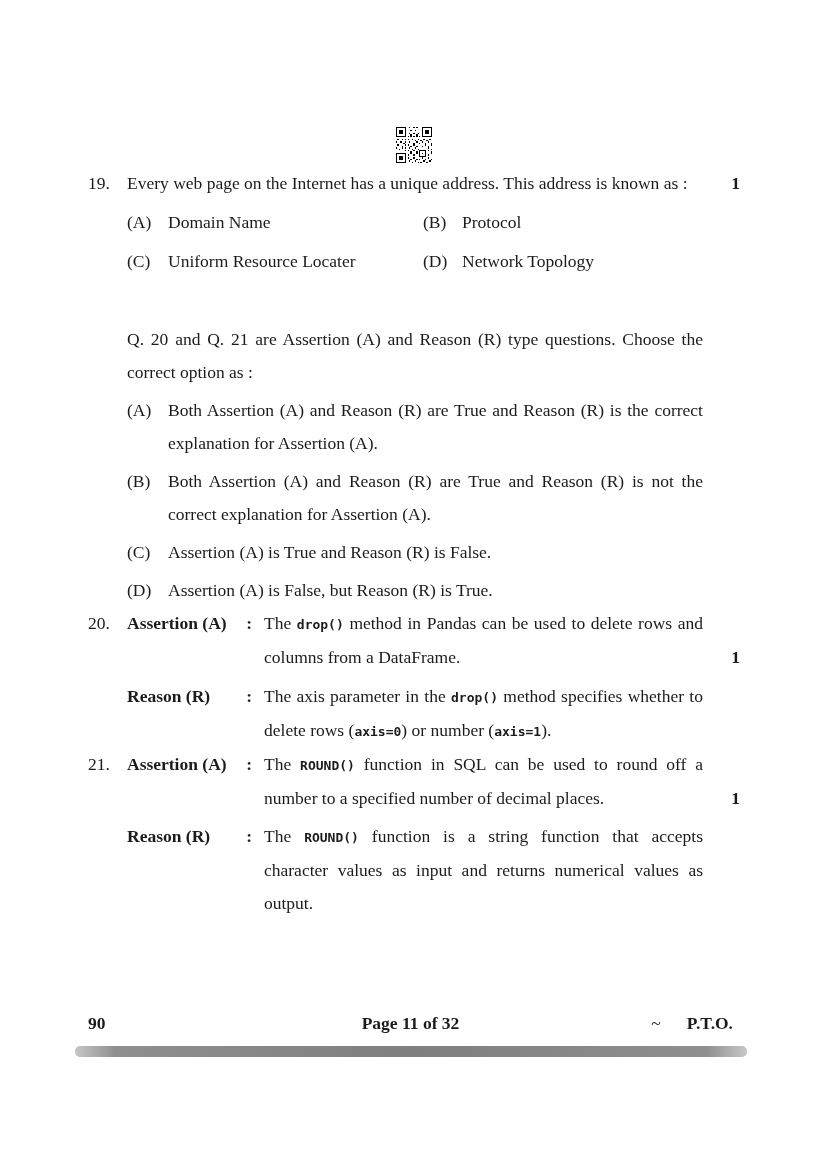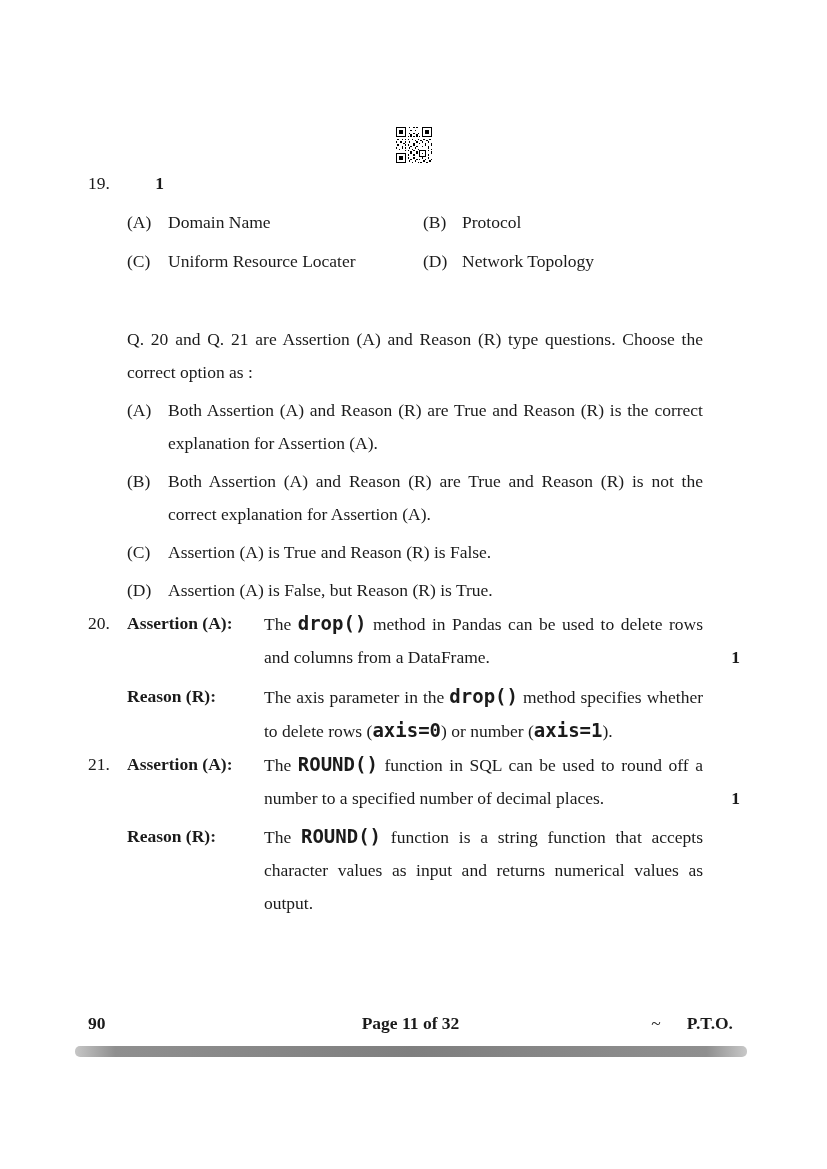--- a/index.html
+++ b/index.html
@@ -27,27 +27,27 @@
   .opt.col2 .opt-label{flex:0 0 39px}
 
   .instr{margin-top:45px}
   .opt-item{display:flex;margin-left:39px;margin-top:5px}
   .opt-item .opt-label{flex:0 0 41px}
   .opt-item .jtext{flex:1 1 auto;min-width:0}
 
   .ar-row{display:flex}
   .ar-row.reason{margin-top:6px}
   .ar-row.reason.tight{margin-top:5px}
-  .ar-label{flex:0 0 137px;width:137px;display:flex;padding-right:12px;box-sizing:border-box;font-weight:700}
+  .ar-label{flex:0 0 137px;width:137px;display:flex;justify-content:space-between;padding-right:12px;box-sizing:border-box;font-weight:700}
   .ar-text{flex:1 1 auto;min-width:0}
 
   .q21{}
 
   .seg-b{font-weight:400}
-  .seg-c{font-family:"DejaVu Sans Mono","Liberation Mono",monospace;font-weight:700;font-size:19px}
+  .seg-c{font-family:"DejaVu Sans Mono","Liberation Mono",monospace;font-weight:700;font-size:13px}
 
   .footer{position:absolute;left:88px;right:94px;top:1013px;height:26px}
   .footer .f-left{position:absolute;left:0;top:0;font-weight:700}
   .footer .f-center{position:absolute;left:50%;transform:translateX(-50%);top:0;font-weight:700}
   .footer .f-right{position:absolute;right:0;top:0;display:flex;gap:26px;align-items:baseline}
   .footer .f-pto{font-weight:700}
   .scanbar{position:absolute;left:75px;top:1046px;width:672px;height:11px;border-radius:5px;
     background:linear-gradient(90deg,#c6c6c6,#8f8f8f 6%,#7f7f7f 50%,#8f8f8f 94%,#c8c8c8)}
 </style>
 </head>
@@ -68,20 +68,23 @@
         <rect x="2" y="20" width="3" height="3" fill="#000"></rect>
       <rect x="16" y="16" width="5" height="5" fill="#000"></rect>
         <rect x="17" y="17" width="3" height="3" fill="#fff"></rect>
         <rect x="18" y="18" width="1" height="1" fill="#000"></rect>
       <path fill="#000" d="M8 6h1v1h-1zM10 6h1v1h-1zM12 6h1v1h-1zM14 6h1v1h-1zM16 6h1v1h-1zM6 8h1v1h-1zM6 10h1v1h-1zM6 12h1v1h-1zM6 14h1v1h-1zM6 16h1v1h-1zM9 0h1v1h-1zM12 0h1v1h-1zM14 0h1v1h-1zM10 2h1v1h-1zM13 2h1v1h-1zM9 4h1v1h-1zM12 4h1v1h-1zM15 4h1v1h-1zM10 5h1v1h-1zM14 5h1v1h-1zM1 8h1v1h-1zM4 8h1v1h-1zM8 8h1v1h-1zM11 8h1v1h-1zM13 9h1v1h-1zM15 8h1v1h-1zM17 9h1v1h-1zM19 8h1v1h-1zM21 9h1v1h-1zM23 8h1v1h-1zM0 10h1v1h-1zM3 10h1v1h-1zM5 11h1v1h-1zM9 10h1v1h-1zM12 11h1v1h-1zM14 10h1v1h-1zM16 11h1v1h-1zM18 10h1v1h-1zM20 11h1v1h-1zM22 10h1v1h-1zM24 11h1v1h-1zM1 12h1v1h-1zM4 13h1v1h-1zM8 12h1v1h-1zM10 13h1v1h-1zM12 12h1v1h-1zM14 13h1v1h-1zM18 13h1v1h-1zM20 12h1v1h-1zM22 13h1v1h-1zM24 12h1v1h-1zM0 14h1v1h-1zM2 15h1v1h-1zM4 14h1v1h-1zM9 14h1v1h-1zM11 15h1v1h-1zM13 14h1v1h-1zM15 15h1v1h-1zM22 14h1v1h-1zM24 15h1v1h-1zM8 16h1v1h-1zM10 17h1v1h-1zM12 16h1v1h-1zM14 17h1v1h-1zM22 16h1v1h-1zM24 17h1v1h-1zM8 19h1v1h-1zM10 18h1v1h-1zM12 19h1v1h-1zM14 18h1v1h-1zM22 19h1v1h-1zM24 18h1v1h-1zM8 21h1v1h-1zM10 22h1v1h-1zM12 21h1v1h-1zM14 22h1v1h-1zM16 22h1v1h-1zM18 21h1v1h-1zM20 22h1v1h-1zM22 21h1v1h-1zM24 22h1v1h-1zM9 23h1v1h-1zM11 24h1v1h-1zM13 23h1v1h-1zM15 24h1v1h-1zM17 24h1v1h-1zM19 23h1v1h-1zM21 24h1v1h-1zM23 23h1v1h-1z"></path>
     </svg>
   </div>
 
   <div class="qrow first">
     <div class="qnum">19.</div>
+    <div class="qbody">
+      <p class="jtext">Every web page on the Internet has a unique address. This address is known as :</p>
+    </div>
     <div class="marks">1</div>
   </div>
 
   <div class="opt-grid">
     <div class="opt col1">
       <span class="opt-label">(A)</span>
       <span class="opt-text">Domain Name</span>
     </div>
     <div class="opt col2">
       <span class="opt-label">(B)</span>

